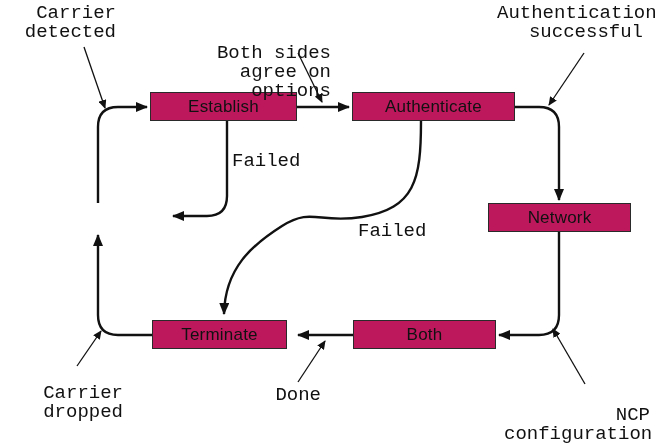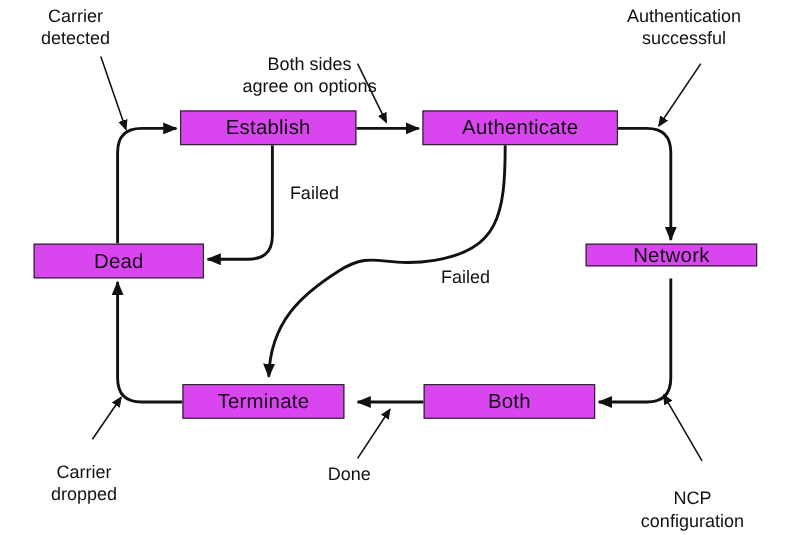--- a/index.html
+++ b/index.html
@@ -19,36 +19,37 @@
   #arrow-layer {
     position: absolute;
     left: 0;
     top: 0;
     width: 656px;
     height: 446px;
   }
   .state-box {
     position: absolute;
     box-sizing: border-box;
-    background: #d946ef;
+    background: #be185d;
     border: 1.6px solid #2a2a2a;
     display: flex;
     align-items: center;
     justify-content: center;
     font-size: 17px;
     letter-spacing: 0.2px;
     color: #111111;
   }
   .annotation {
     position: absolute;
-    text-align: center;
-    font-size: 15px;
+    text-align: right;
+    font-size: 19px;
     line-height: 19px;
     white-space: pre-line;
     color: #111111;
+    font-family: Liberation Mono, monospace;
   }
   .transition {
     fill: none;
     stroke: #111111;
     stroke-width: 2.4px;
   }
   .pointer {
     fill: none;
     stroke: #111111;
     stroke-width: 1.3px;
@@ -81,22 +82,21 @@
     <path class="pointer" d="M 84 47 L 105 108" marker-end="url(#head-thin)"></path>
     <path class="pointer" d="M 298 53 L 322 102" marker-end="url(#head-thin)"></path>
     <path class="pointer" d="M 584 53 L 549 105" marker-end="url(#head-thin)"></path>
     <path class="pointer" d="M 77 366 L 101 331" marker-end="url(#head-thin)"></path>
     <path class="pointer" d="M 298 382 L 325 341" marker-end="url(#head-thin)"></path>
     <path class="pointer" d="M 585 384 L 553 329" marker-end="url(#head-thin)"></path>
   </svg>
 
   <div class="state-box" style="left:150px; top:92px; width:147px; height:29px;">Establish</div>
   <div class="state-box" style="left:352px; top:92px; width:163px; height:29px;">Authenticate</div>
-  <div class="state-box" style="left:28px; top:203px; width:142px; height:29px;">Dead</div>
-  <div class="state-box" style="left:488px; top:203px; width:143px; height:19px;">Network</div>
+  <div class="state-box" style="left:488px; top:203px; width:143px; height:29px;">Network</div>
   <div class="state-box" style="left:152px; top:320px; width:135px; height:29px;">Terminate</div>
   <div class="state-box" style="left:353px; top:320px; width:143px; height:29px;">Both</div>
 
   <div class="annotation" style="left:10px; top:4px; width:106px;">Carrier
 detected</div>
   <div class="annotation" style="left:185px; top:8px; width:146px;margin-top:36px;">Both sides
 agree on options</div>
   <div class="annotation" style="left:497px; top:4px; width:146px;">Authentication
 successful</div>
   <div class="annotation" style="left:232px; top:152px; width:60px;">Failed</div>

